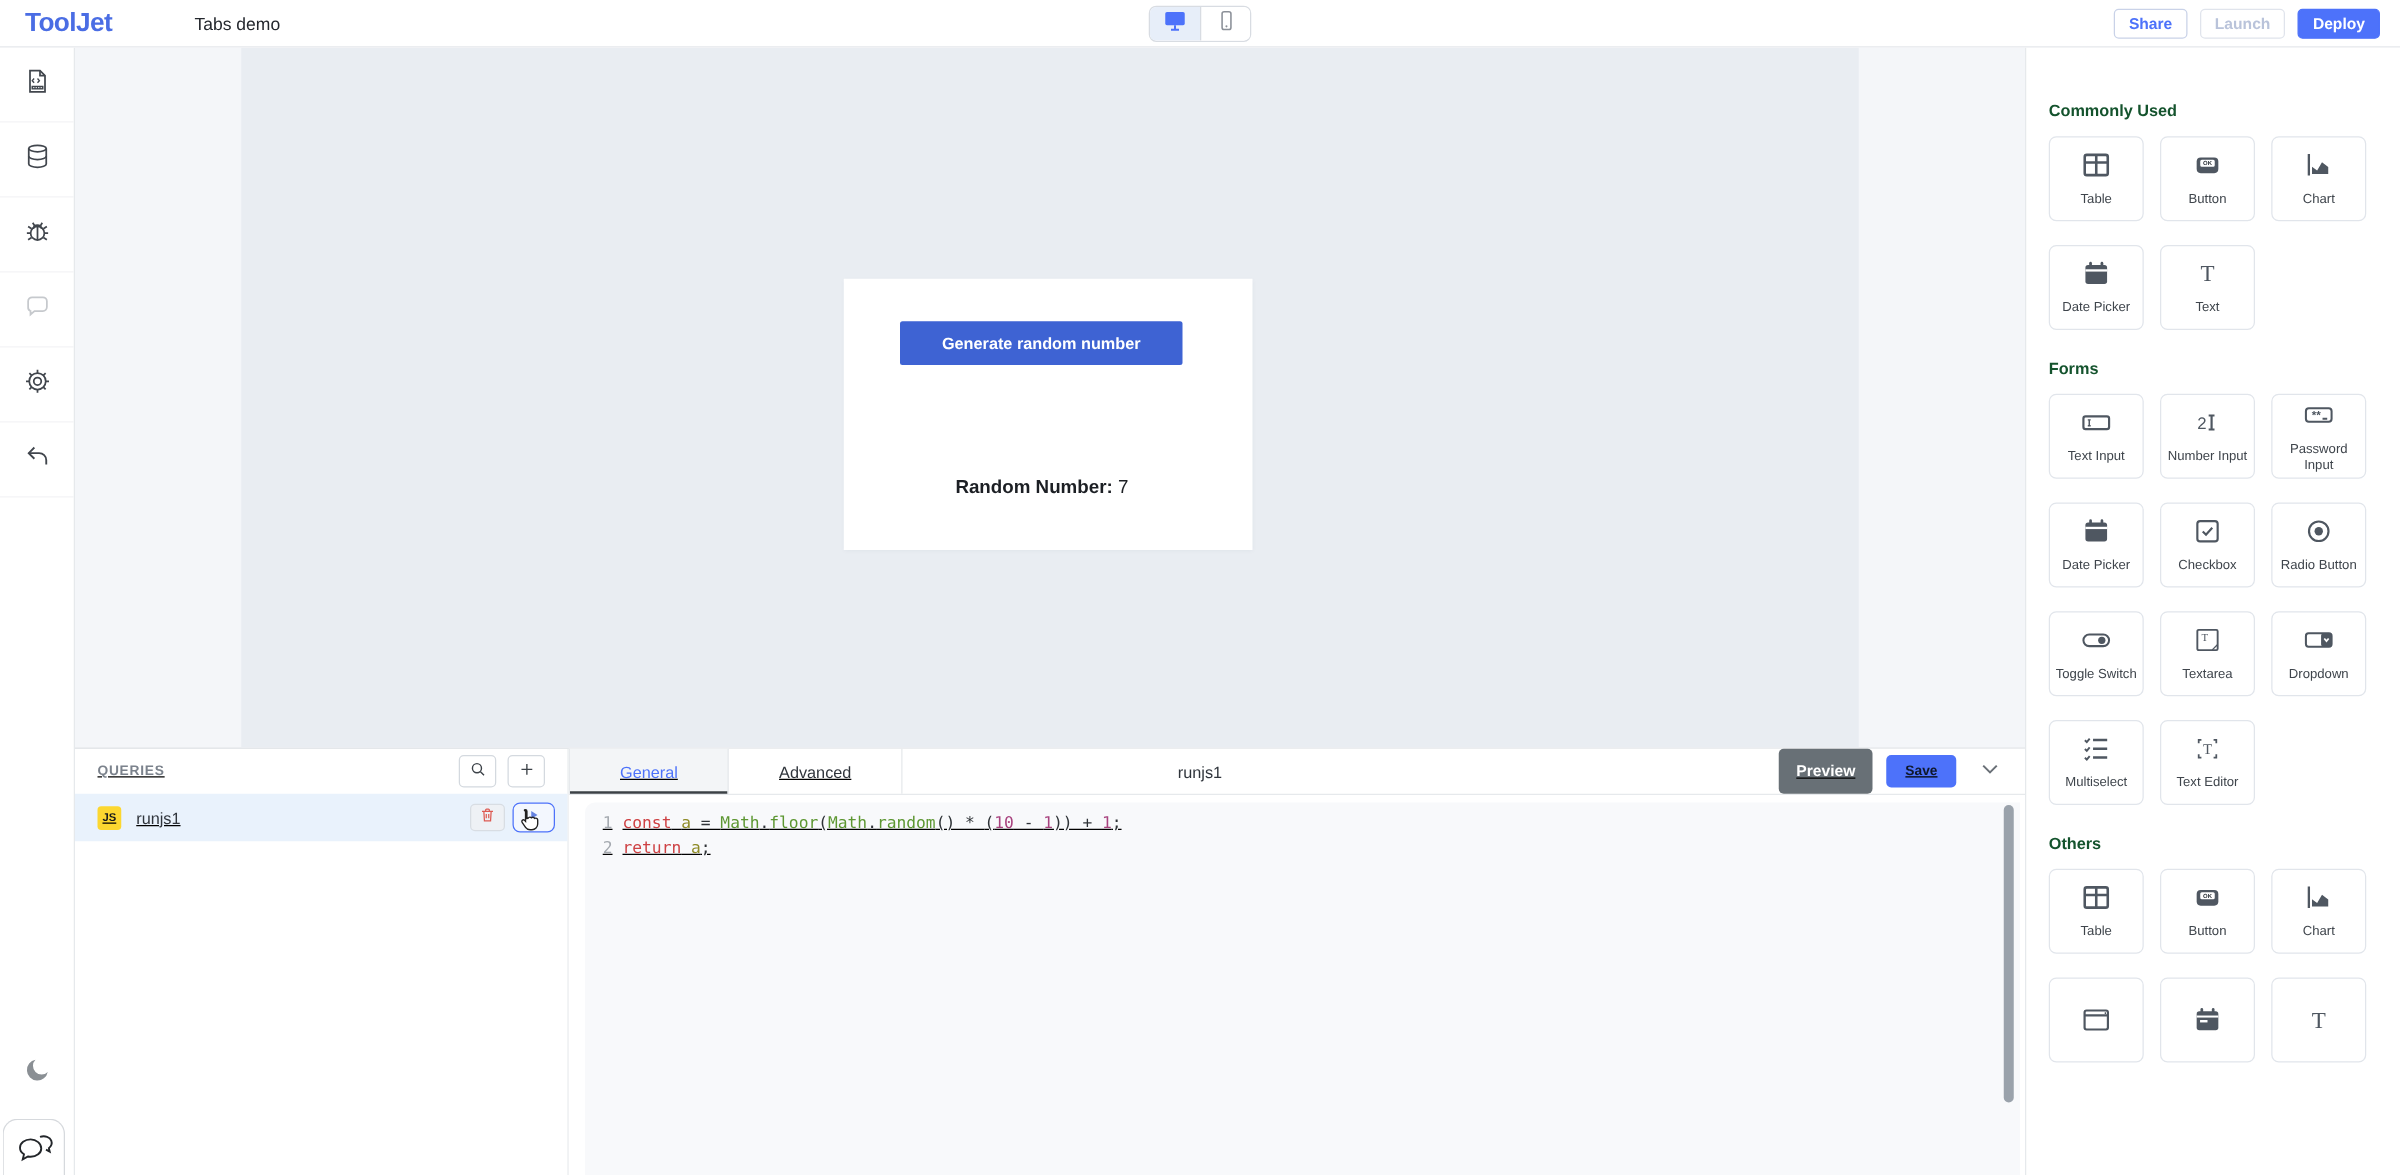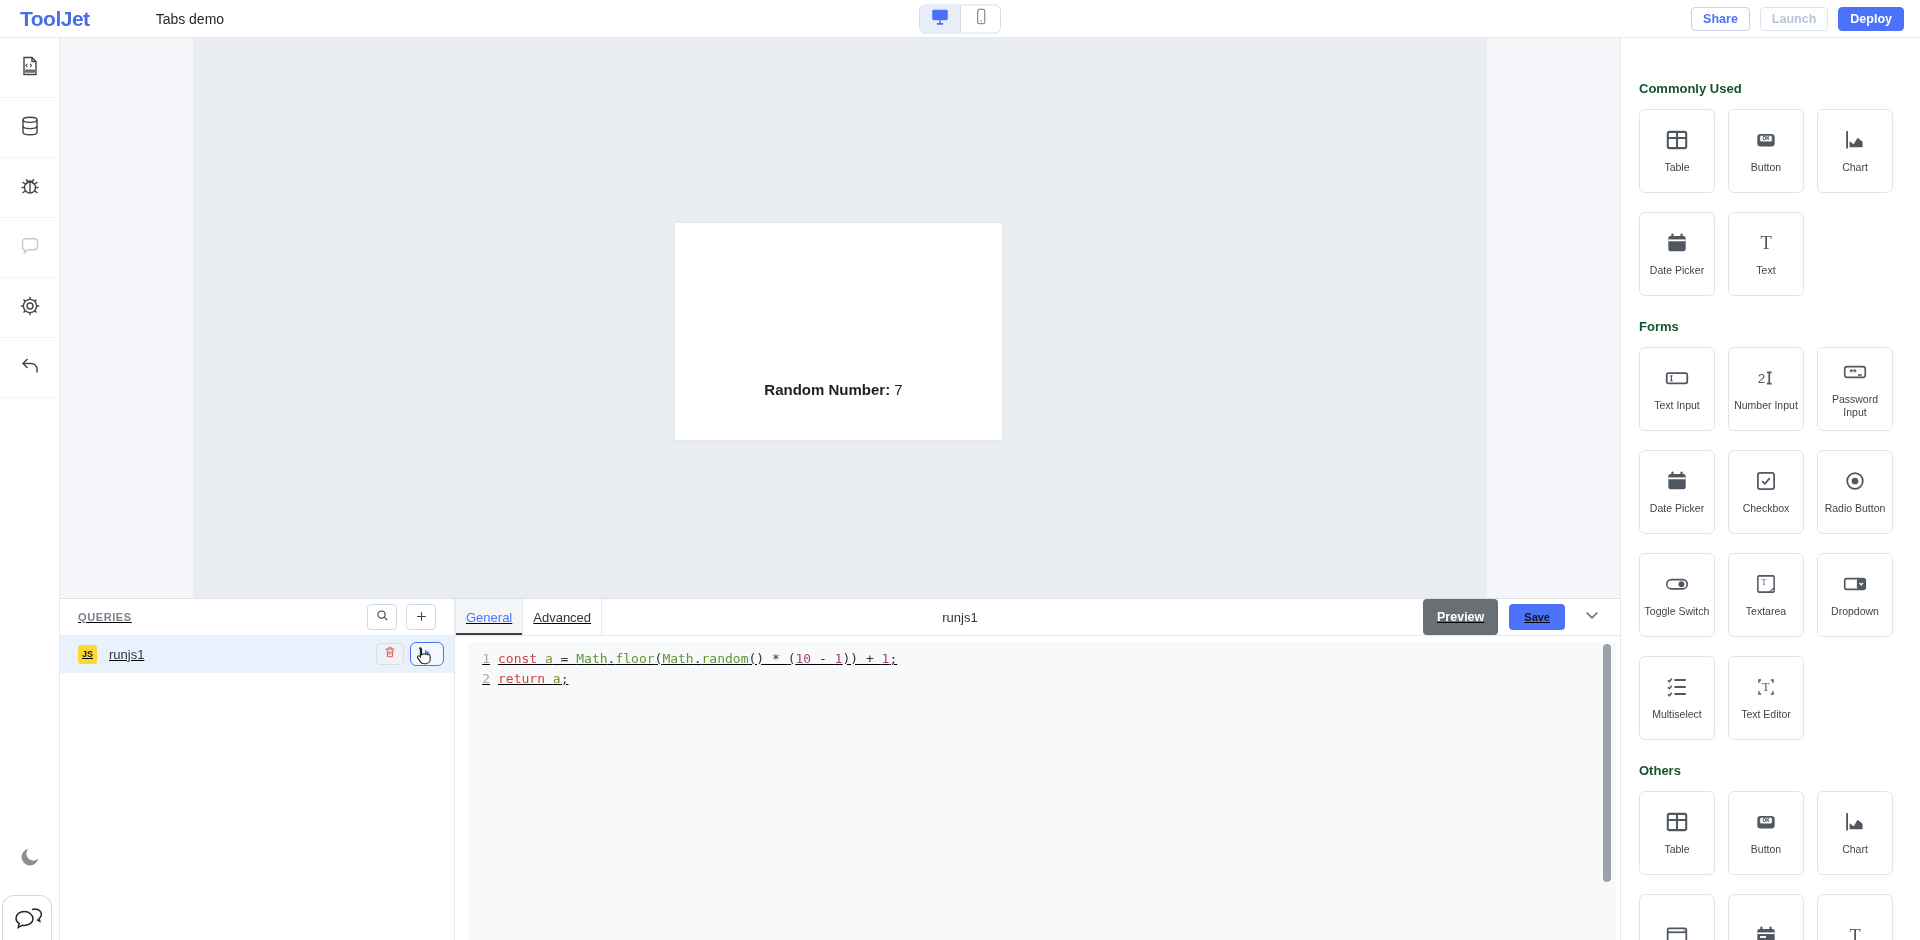--- a/index.html
+++ b/index.html
@@ -65,21 +65,21 @@
   .query-name { margin-left:12px; font-size:13px; color:#2f343b; }
   .row-actions { margin-left:auto; display:flex; gap:6px; align-items:center; }
   .trash-btn { width:28px; height:22px; background:#eef1f5; border:1px solid #d8dde3;
     border-radius:4px; display:flex; align-items:center; justify-content:center; cursor:pointer; }
   .run-btn { width:34px; height:24px; background:#f3f7fe; border:1px solid #4d72fa;
     border-radius:6px; display:flex; align-items:center; justify-content:center; cursor:pointer; }
   .mouse-cursor { position:absolute; left:352px; top:46px; pointer-events:none; }
 
   .query-editor { flex:1; position:relative; display:flex; flex-direction:column; min-width:0; background:#fff; }
   .qe-tabbar { height:37px; display:flex; align-items:stretch; border-bottom:1px solid #e6e9ec; position:relative; }
-  .qe-tab { padding:0 10px; display:flex; align-items:center; justify-content:center;
+  .qe-tab { padding:0 40px; display:flex; align-items:center; justify-content:center;
     font-size:13px; cursor:pointer; color:#2f343b;text-align:right; }
   .qe-tab.active { background:#f3f5f7; color:#4d72fa;
     border-left:1px solid #e6e9ec; border-right:1px solid #e6e9ec;
     box-shadow:inset 0 -2px 0 #3c4146; }
   .qe-tab.plain { border-right:1px solid #e6e9ec; }
   .qe-name { position:absolute; left:420px; top:0; height:37px; width:170px;
     display:flex; align-items:center; justify-content:center; font-size:13px; color:#2f343b; }
   .qe-actions { margin-left:auto; display:flex; align-items:center; gap:11px; padding-right:12px; }
   .btn-preview { background:#687076; color:#fff; font-size:12.5px; font-weight:bold;
     border:none; padding:11px 14px; border-radius:4px; cursor:pointer; font-family:"Liberation Sans",sans-serif; }
@@ -97,21 +97,21 @@
     background:#9aa2ab; border-radius:4px; cursor:grab; }
 
   
   .right-bar { width:300px; flex:none; border-left:1px solid #e6e9ec; background:#fff;
     padding:20px 18px 0; overflow:hidden; }
   .search-input { width:100%; height:34px; border:1px solid #d7dce2; border-radius:4px;
     font-size:14px; padding:0 12px; color:#333; outline:none; font-family:"Liberation Sans",sans-serif; }
   .search-input::placeholder { color:#a0a6ad; }
   .wsection-title { font-size:13px; font-weight:bold; color:#14532d; margin:23px 0 13px; }
   .wgrid { display:grid; grid-template-columns:repeat(3,76px); gap:19px 13px; }
-  .wcard { height:84px; border:1px solid #e1e5eb; border-radius:6px; background:#fff;
+  .wcard { height:68px; border:1px solid #e1e5eb; border-radius:6px; background:#fff;
     display:flex; flex-direction:column; align-items:center; justify-content:center;
     gap:8px; padding:4px 2px; cursor:grab; }
   .wicon { height:26px; display:flex; align-items:center; justify-content:center; }
   .wlabel { font-size:10.5px; color:#3f454c; text-align:center; line-height:1.25; }
 </style>
 </head>
 <body>
 
 <header class="topbar">
   <div class="logo">ToolJet</div>
@@ -215,20 +215,21 @@
             </svg>
         </span>
       </div>
     </div>
   </aside>
 
   <main class="main">
     <div class="canvas-wrap">
       <div class="canvas">
         <div class="widget-card">
+          <button class="gen-btn">Generate random number</button>
           <div class="random-text"><b>Random Number:</b> <span>7</span></div>
         </div>
       </div>
     </div>
 
     <section class="query-panel">
 
       <div class="query-list">
         <div class="ql-header">
           <span class="ql-title">QUERIES</span>

